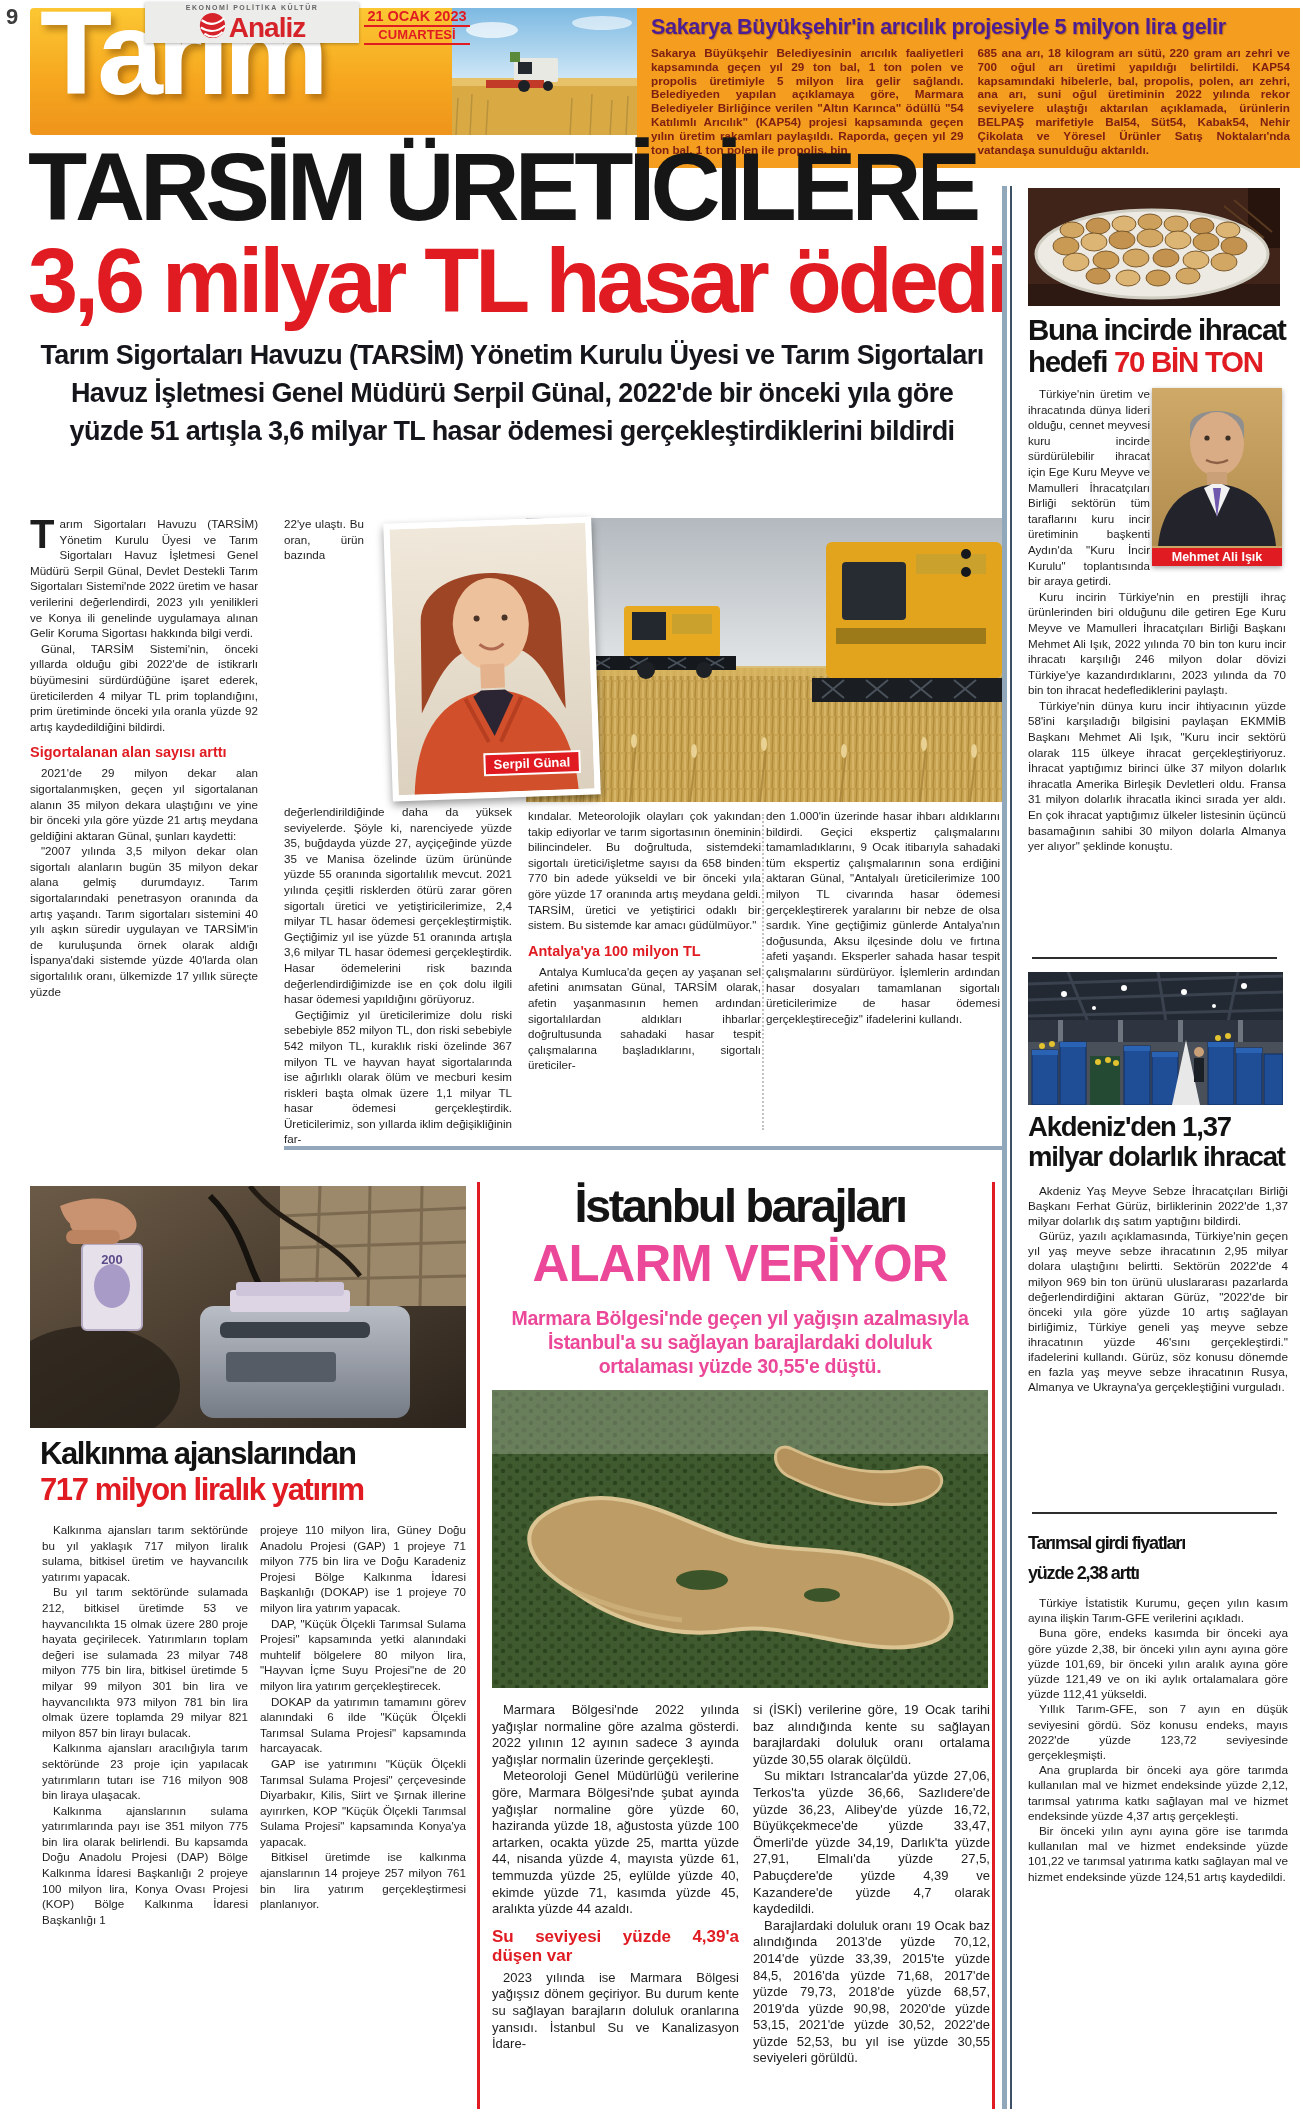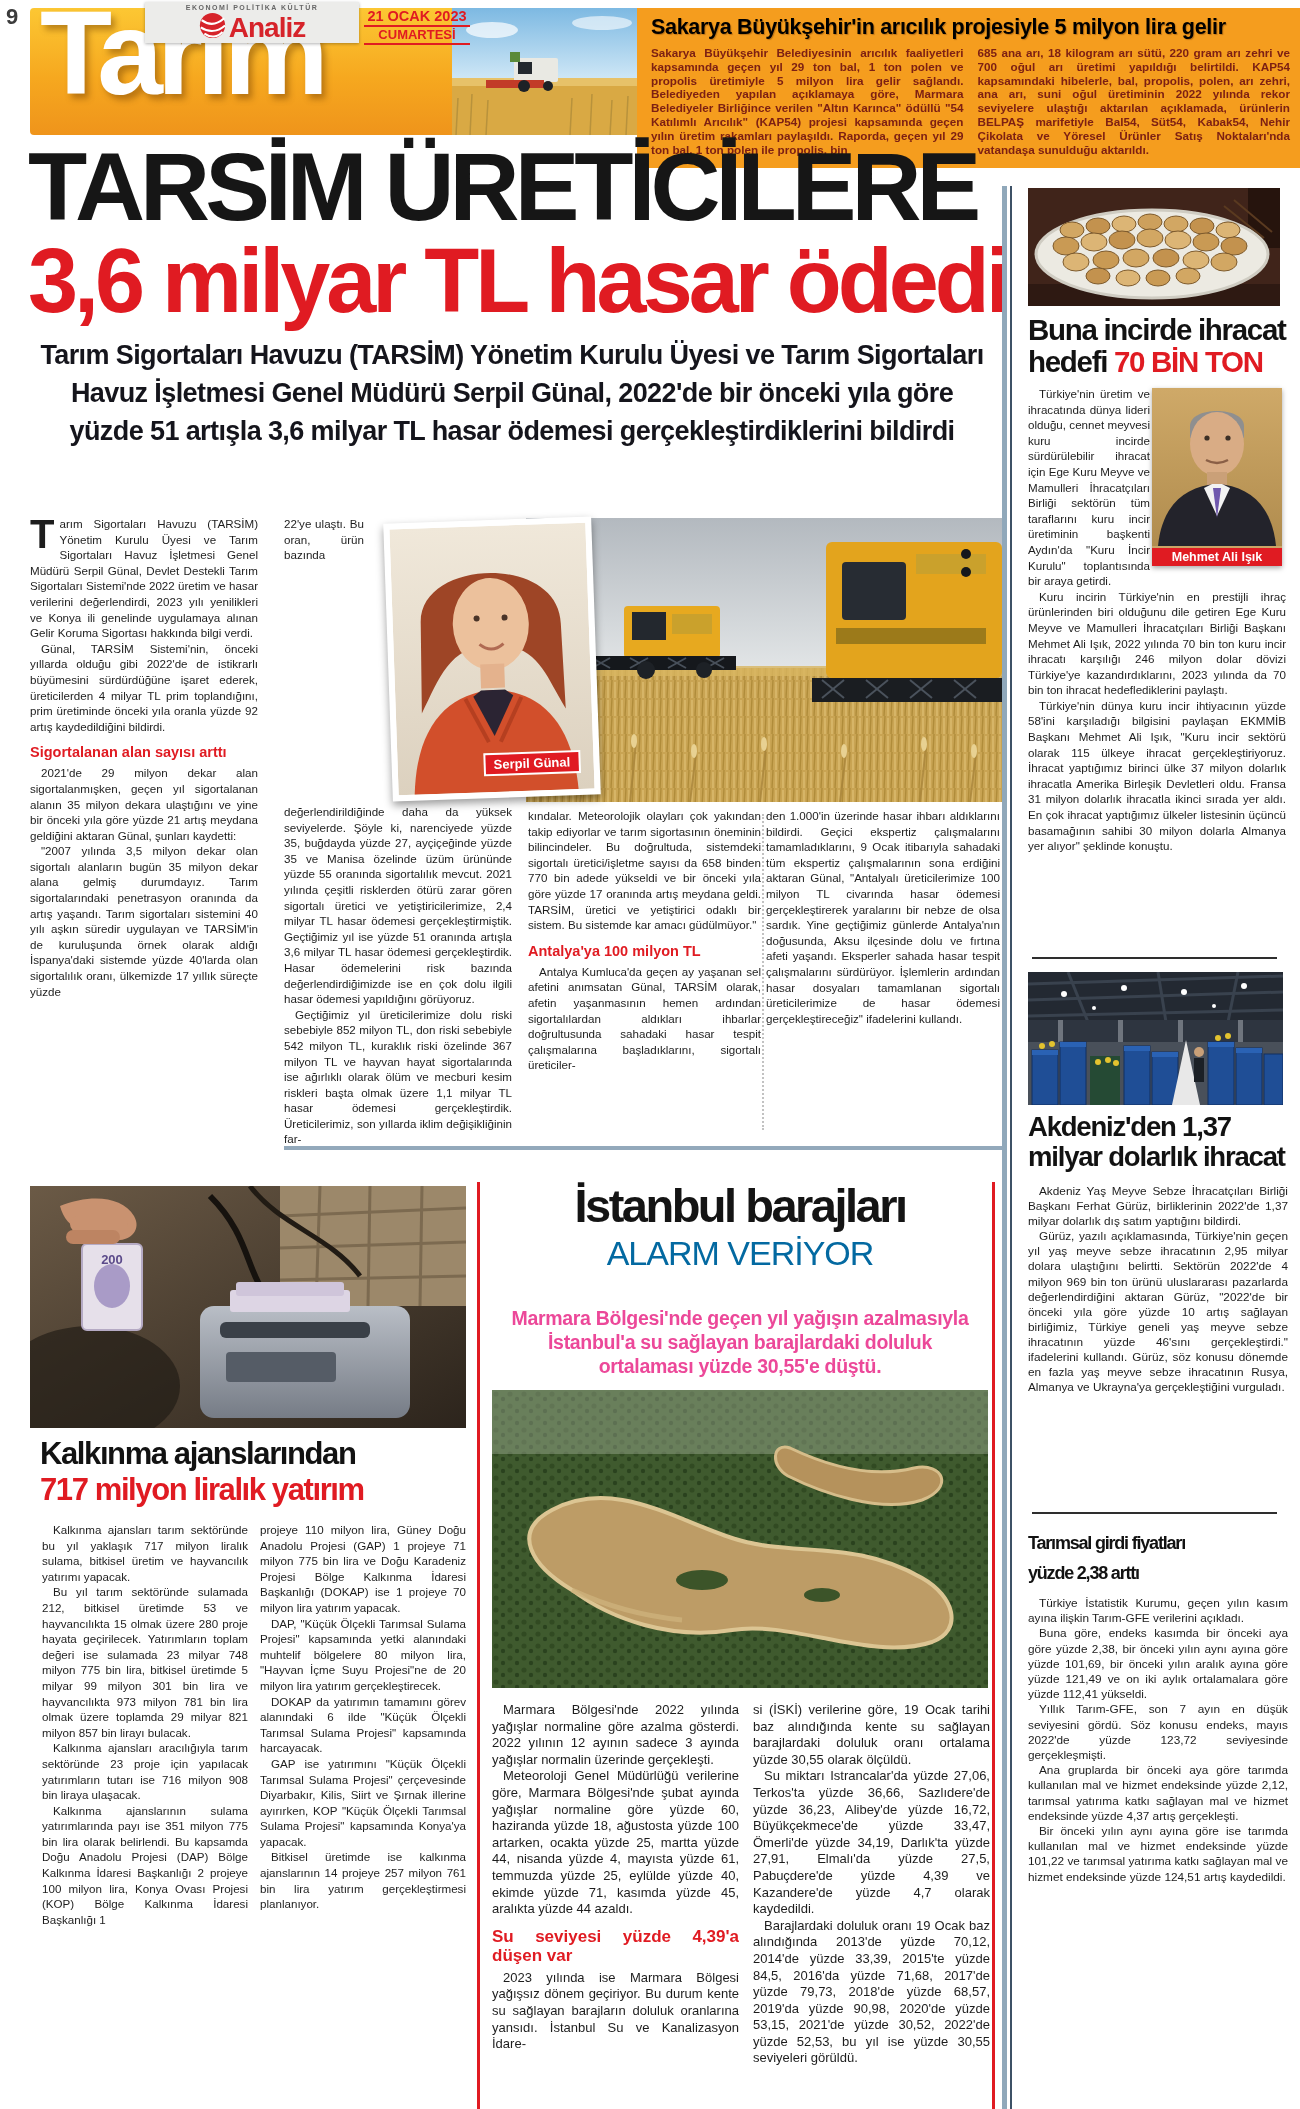--- a/index.html
+++ b/index.html
@@ -24,21 +24,21 @@
   .logo-tagline { font-size:7px; letter-spacing:1.5px; color:#666; font-weight:700; line-height:8px; }
   .logo-row { display:flex; align-items:center; justify-content:center; gap:3px; }
   .logo-text { font-size:28px; font-weight:900; color:#d6232a; letter-spacing:-1px; line-height:28px; }
   .date-box { left:364px; top:8px; width:106px; text-align:center; color:#e01b22; z-index:4; }
   .date-line1 { font-size:14.5px; font-weight:700; border-bottom:2px solid #e01b22; padding-bottom:1px; }
   .date-line2 { font-size:13px; font-weight:700; border-bottom:2px solid #e01b22; padding-bottom:1px; }
   .header-photo { left:452px; top:8px; width:185px; height:127px; overflow:hidden; }
 
   .top-banner { left:637px; top:8px; width:663px; height:160px; background:#f59d1e;
     padding:7px 10px 0 14px; }
-  .banner-title { color:#000000; font-size:21.5px; font-weight:700; letter-spacing:-.3px;
+  .banner-title { color:#4c1d95; font-size:21.5px; font-weight:700; letter-spacing:-.3px;
     text-shadow:1px 1px 1px rgba(90,40,0,.35); margin-bottom:6px; white-space:nowrap; }
   .banner-cols { display:flex; gap:14px; }
   .banner-col { width:50%; color:#7d2013; font-size:11.7px; font-weight:700; line-height:13.8px; text-align:justify; }
 
   
   .hl-black { left:28px; top:138px; width:980px; font-size:97px; font-weight:900; color:#161616;
     letter-spacing:-5px; line-height:1.0; white-space:nowrap; }
   .hl-red { left:28px; top:236px; width:980px; font-size:90px; font-weight:900; color:#e01b22;
     letter-spacing:-4px; line-height:1.0; white-space:nowrap; }
   .deck { left:32px; top:336px; width:960px; text-align:center; font-size:27px; font-weight:700;
@@ -73,22 +73,22 @@
   .kalk-hl-red { left:40px; top:1472px; font-size:31px; font-weight:900; color:#e01b22; letter-spacing:-1.4px; }
   #kalk-col1 { left:42px; top:1522px; width:206px; height:585px; }
   #kalk-col2 { left:260px; top:1522px; width:206px; height:585px; }
 
   
   .red-rule { width:3px; background:#e01b22; }
   #rule-left { left:477px; top:1182px; height:927px; }
   #rule-right { left:992px; top:1182px; height:927px; }
   .ist-hl-black { left:490px; top:1178px; width:500px; text-align:center; font-size:47px;
     font-weight:900; color:#141414; letter-spacing:-2.5px; }
-  .ist-hl-red { left:490px; top:1234px; width:500px; text-align:center; font-size:34px;
-    font-weight:400; color:#0369a1; letter-spacing:-1px; }
+  .ist-hl-red { left:490px; top:1234px; width:500px; text-align:center; font-size:51px;
+    font-weight:700; color:#ec4899; letter-spacing:-1px; }
   .ist-deck { left:502px; top:1306px; width:476px; text-align:center; font-size:19.5px;
     font-weight:700; line-height:24px; color:#ec4899; letter-spacing:-.3px; }
   .reservoir-photo { left:492px; top:1390px; width:496px; height:298px; overflow:hidden; }
   .ist-col { font-size:13px; line-height:16.6px; }
   .ist-col h4 { font-size:17px; line-height:19px; margin:9px 0 5px; }
   #ist-col1 { left:492px; top:1702px; width:247px; height:407px; }
   #ist-col2 { left:753px; top:1702px; width:237px; height:407px; }
 
   
   .side-rule { left:1002px; top:186px; height:1923px; width:10px;

